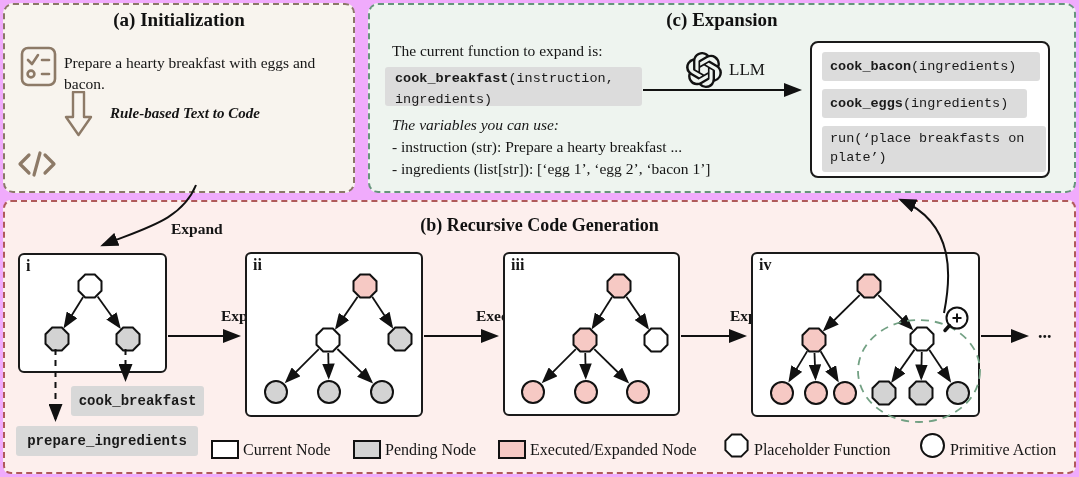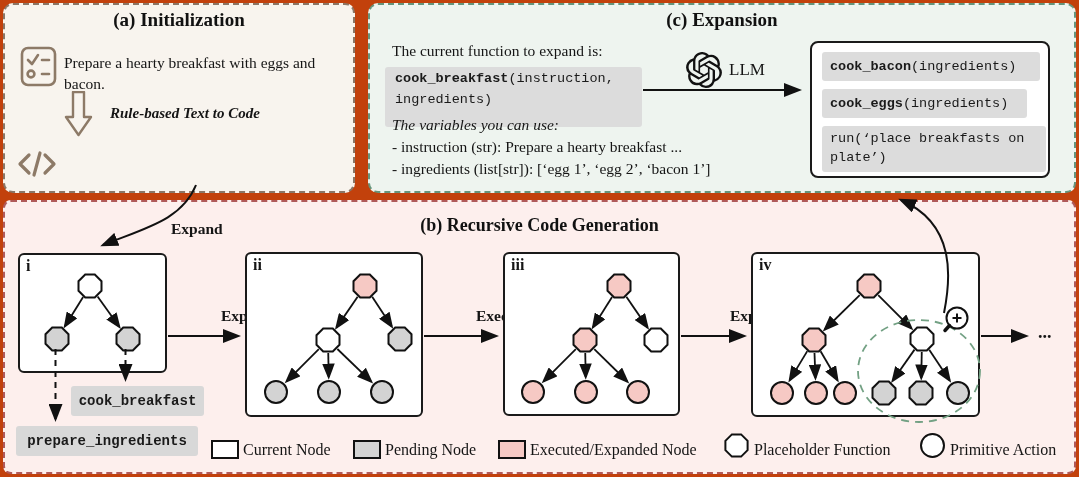--- a/index.html
+++ b/index.html
@@ -1,28 +1,28 @@
 <!DOCTYPE html>
 <html><head>
 <meta charset="utf-8">
 <style>
   html,body{margin:0;padding:0;background:#ffffff;}
-  .stage{position:relative;width:1079px;height:477px;background:#c2410c;overflow:hidden;
+  .stage{position:relative;width:1079px;height:477px;background:#f0abfc;overflow:hidden;
          font-family:"Liberation Serif", serif;color:#151515;}
   .panel{position:absolute;box-sizing:border-box;border-radius:10px;}
   .panel-a{left:3px;top:3px;width:352px;height:190px;background:#f8f4ee;border:2px dashed #8b7767;}
   .panel-c{left:368px;top:3px;width:708px;height:190px;background:#eef4ef;border:2px dashed #66957c;}
   .panel-b{left:3px;top:200px;width:1073px;height:274px;background:#fdefed;border:2px dashed #b05a5a;border-radius:8px;}
   .panel h2{margin:4px 0 0 0;text-align:center;font-size:19px;font-weight:bold;color:#111;}
   .abs{position:absolute;}
   .serif15{font-size:15.5px;line-height:21px;}
   .mono{font-family:"Liberation Mono", monospace;}
   .chip{background:#dcdcdc;border-radius:3px;box-sizing:border-box;color:#1a1a1a;}
   .codechip-a{left:62px;top:149px;width:277px;height:37px;line-height:37px;padding-left:8px;font-size:14px;white-space:nowrap;}
-  .cfunc{left:385px;top:67px;width:257px;height:60px;padding:1px 10px;font-size:13.5px;line-height:21px;}
+  .cfunc{left:385px;top:67px;width:257px;height:39px;padding:1px 10px;font-size:13.5px;line-height:21px;}
   .outbox{left:810px;top:41px;width:240px;height:137px;background:#ffffff;border:2px solid #1a1a1a;border-radius:8px;box-sizing:border-box;}
   .outchip{position:absolute;left:10px;font-size:13.5px;line-height:29px;height:29px;padding-left:8px;}
   .outchip.tall{height:46px;line-height:19px;padding-top:3px;box-sizing:border-box;}
   .treebox{position:absolute;background:#ffffff;border:2px solid #1a1a1a;border-radius:6px;box-sizing:border-box;}
   .treebox svg{overflow:visible;display:block;}
   .roman{font-weight:bold;font-size:16px;}
   .arrowlabel{font-weight:bold;font-size:15.5px;margin-left:44px;}
   .hang{background:#d8d8d8;border-radius:3px;font-weight:bold;text-align:center;font-size:14px;
         line-height:30px;height:30px;box-sizing:border-box;color:#1a1a1a;}
   .legend-item{position:absolute;top:431px;height:28px;display:flex;align-items:flex-end;gap:4px;font-size:16px;}

